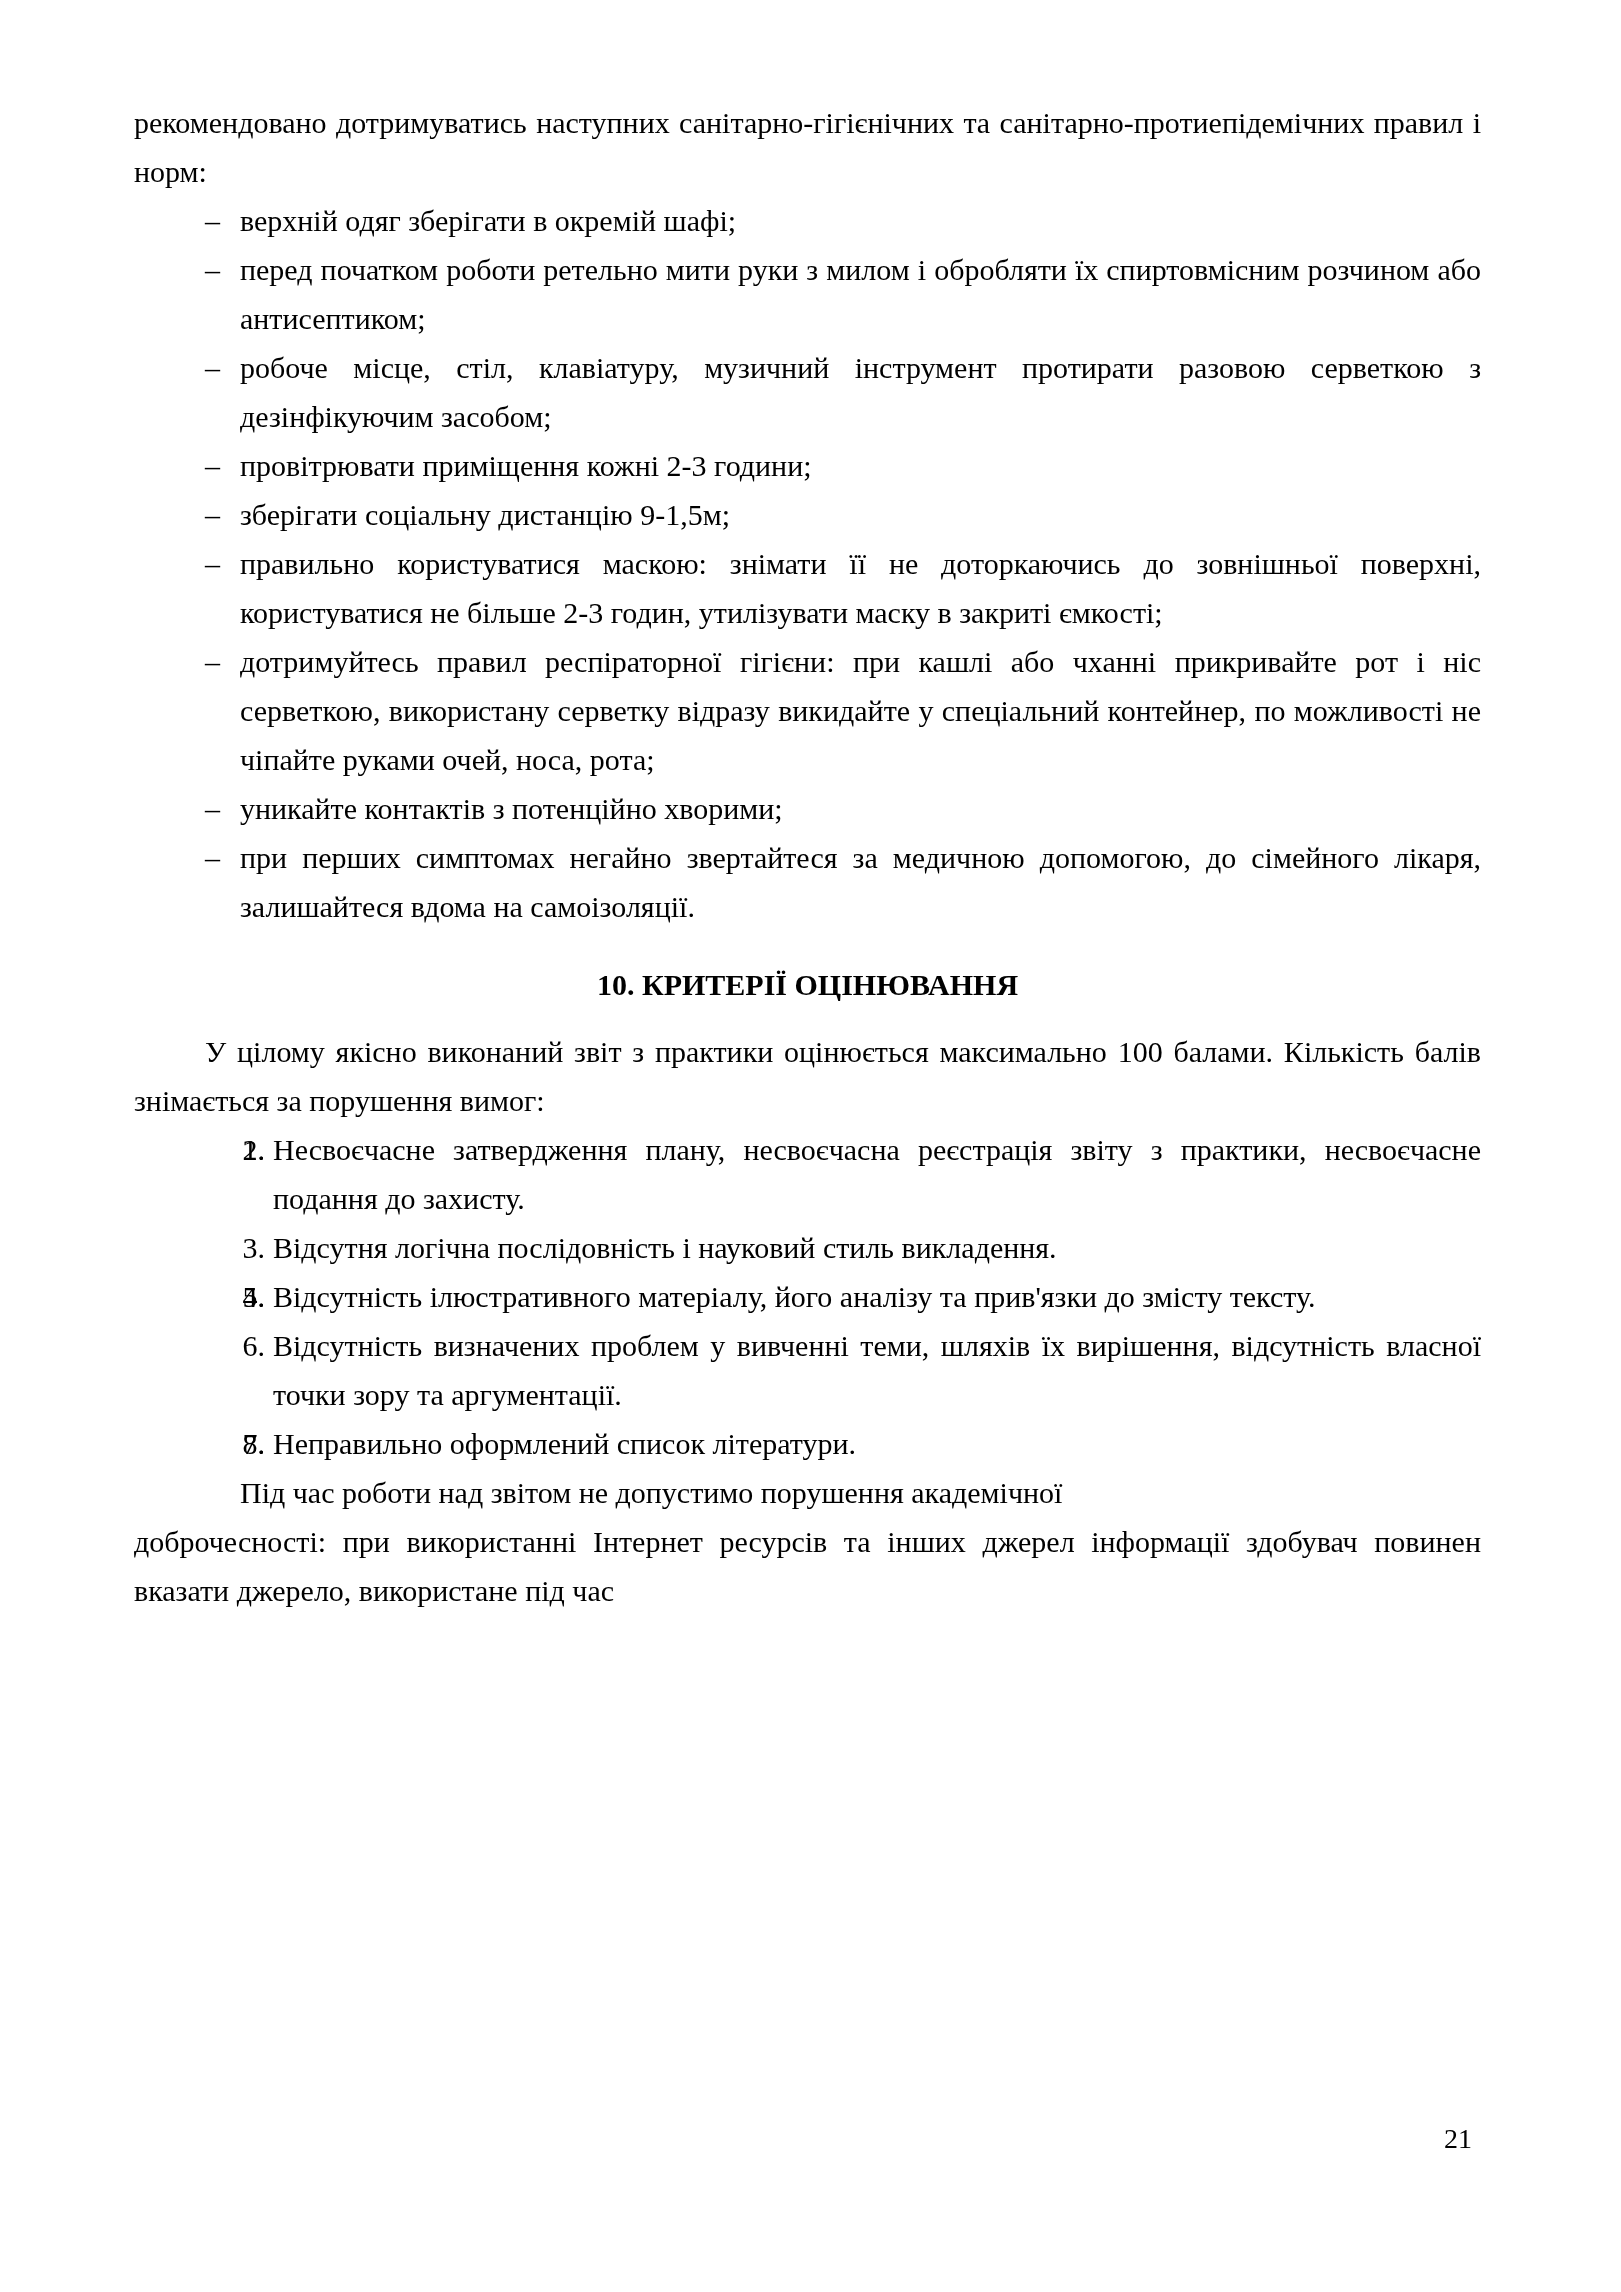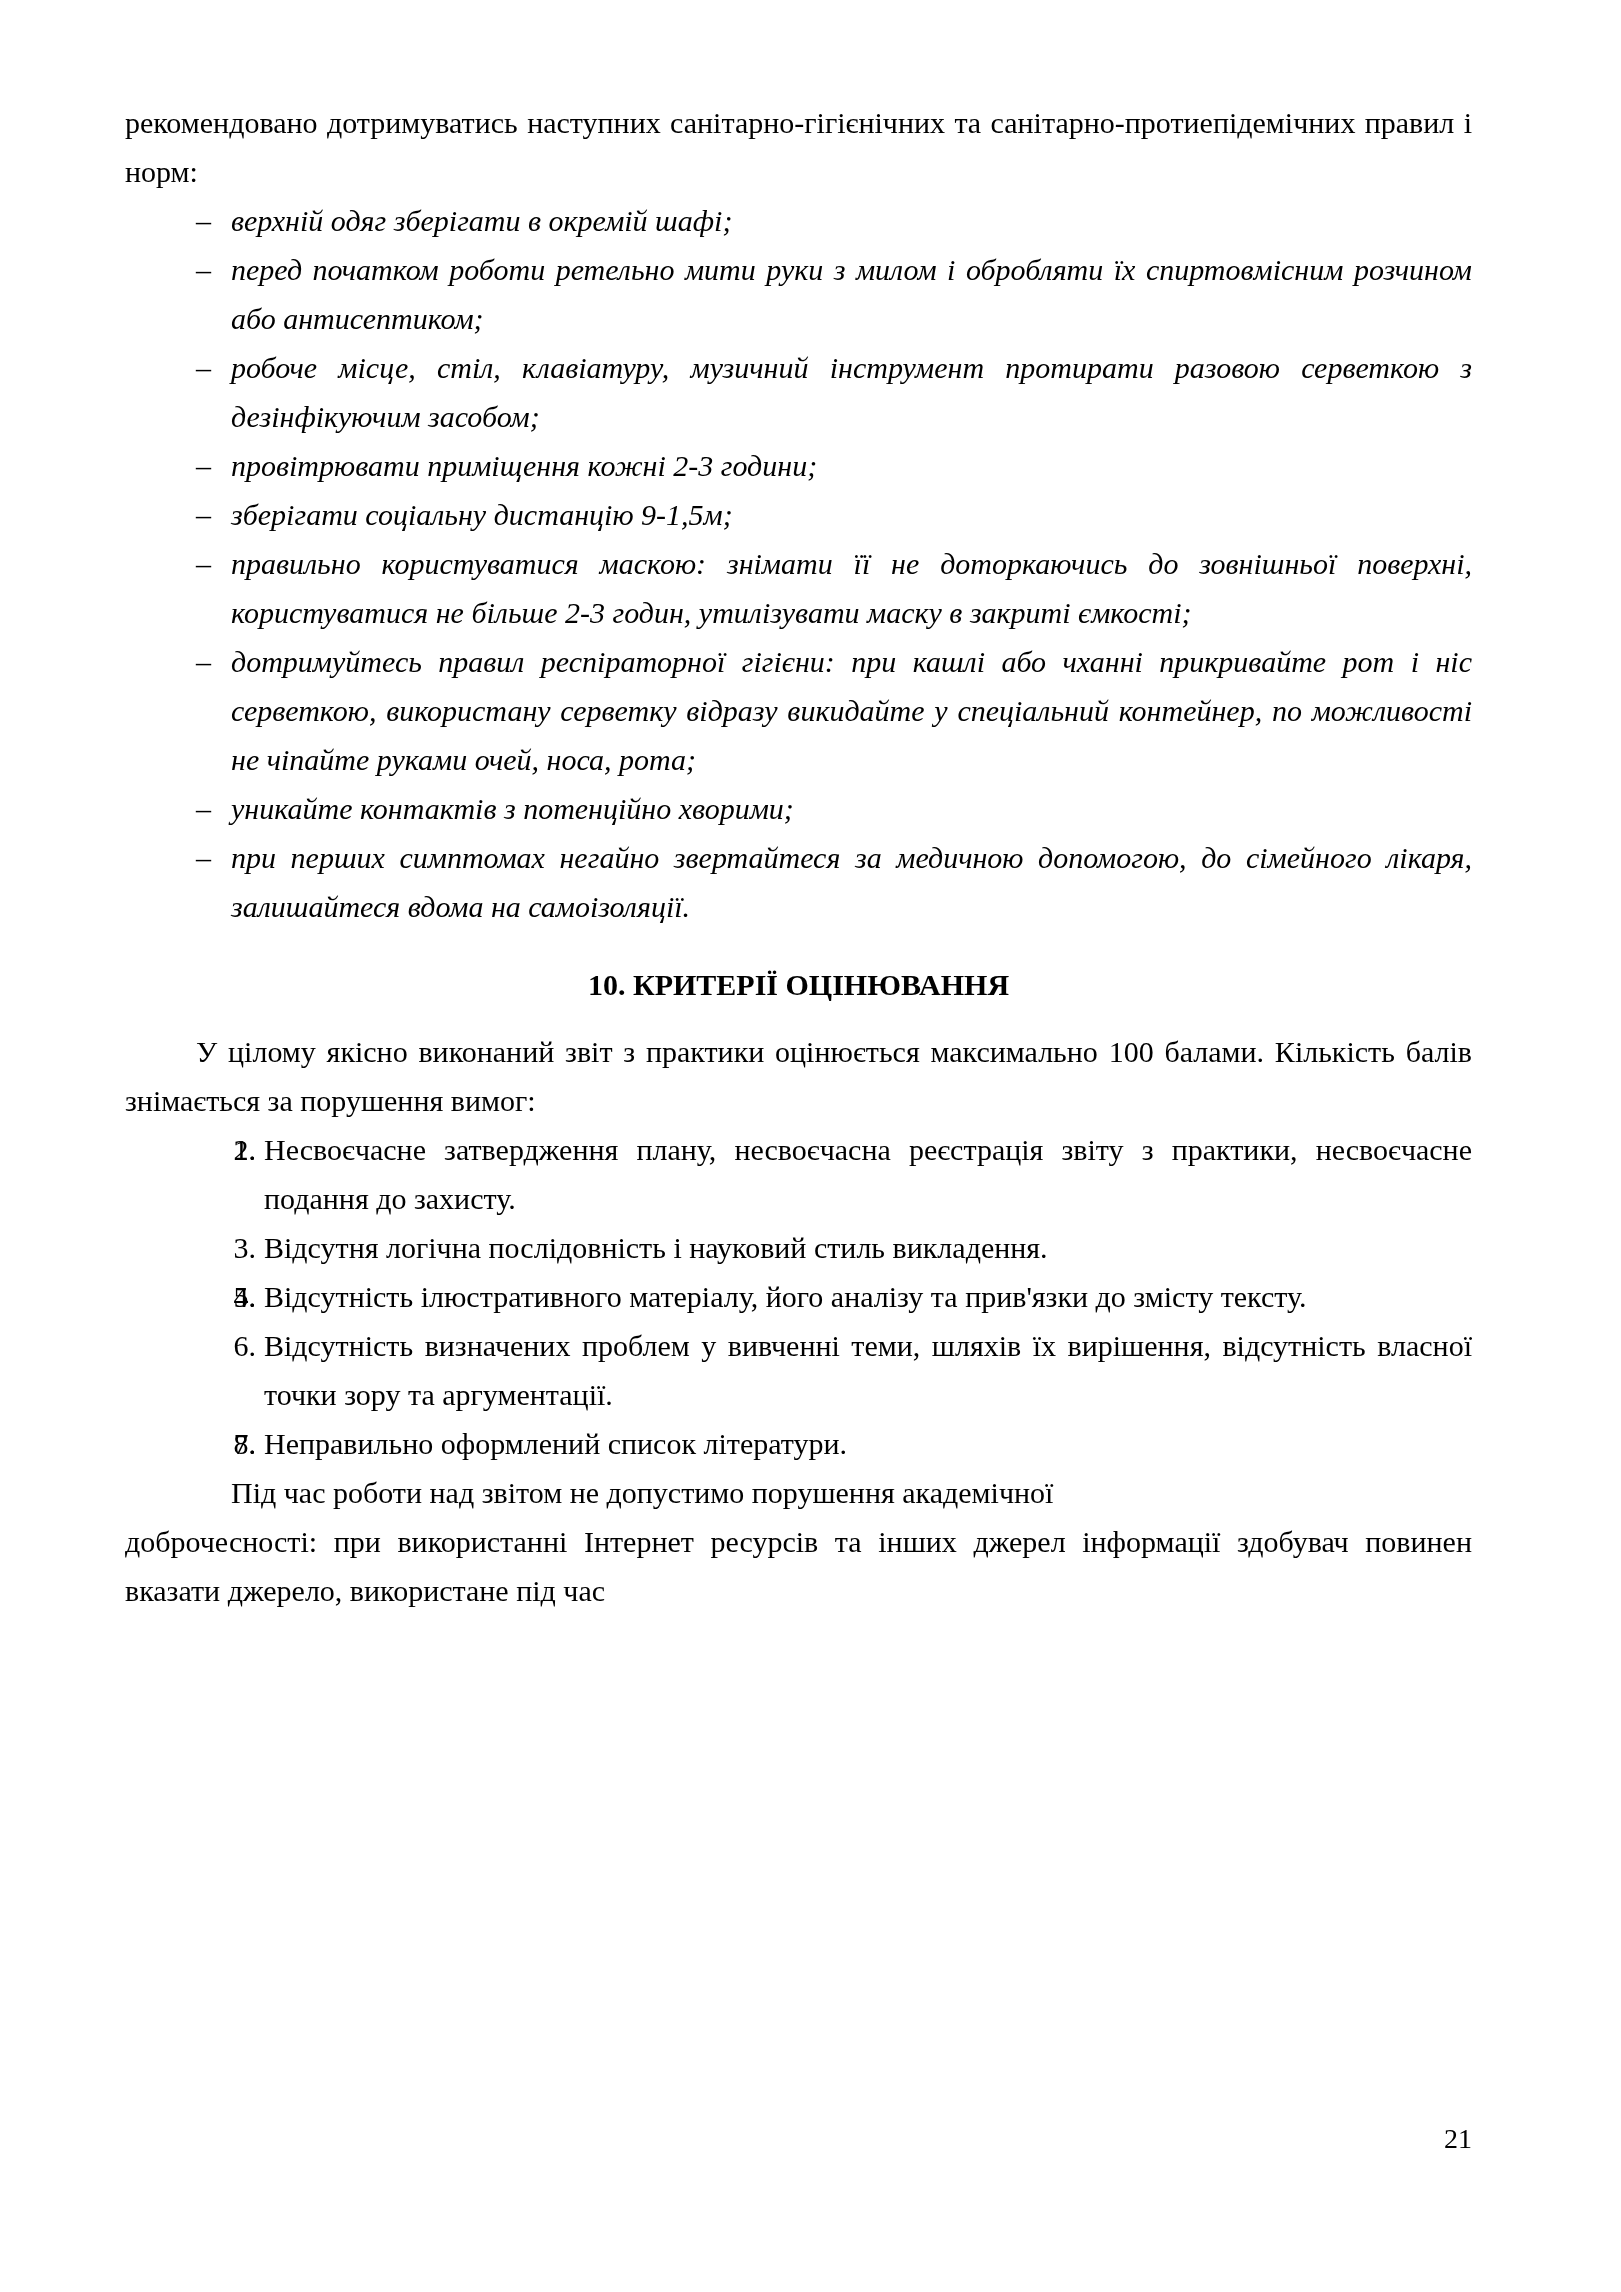--- a/index.html
+++ b/index.html
@@ -15,21 +15,21 @@
     height: 2293px;
     background: #ffffff;
     margin: 0 auto;
     overflow: hidden;
     font-family: "Liberation Serif", "DejaVu Serif", serif;
     color: #000000;
   }
 
   .content {
     position: absolute;
-    left: 125px;
+    left: 134px;
     top: 98px;
     width: 1347px;
   }
 
   
   .para {
     font-size: 30px;
     line-height: 49px;
     text-align: justify;
     text-justify: inter-word;
@@ -62,21 +62,20 @@
     left: 71px;
     top: 0;
     width: 27.4px;
     font-size: 30px;
     line-height: 49px;
     text-align: left;
   }
 
   .dash-item > .dash-text {
     display: block;
-    font-style: italic;
   }
 
   
 
   
   .section-heading {
     font-size: 30px;
     line-height: 49px;
     font-weight: bold;
     text-align: center;

